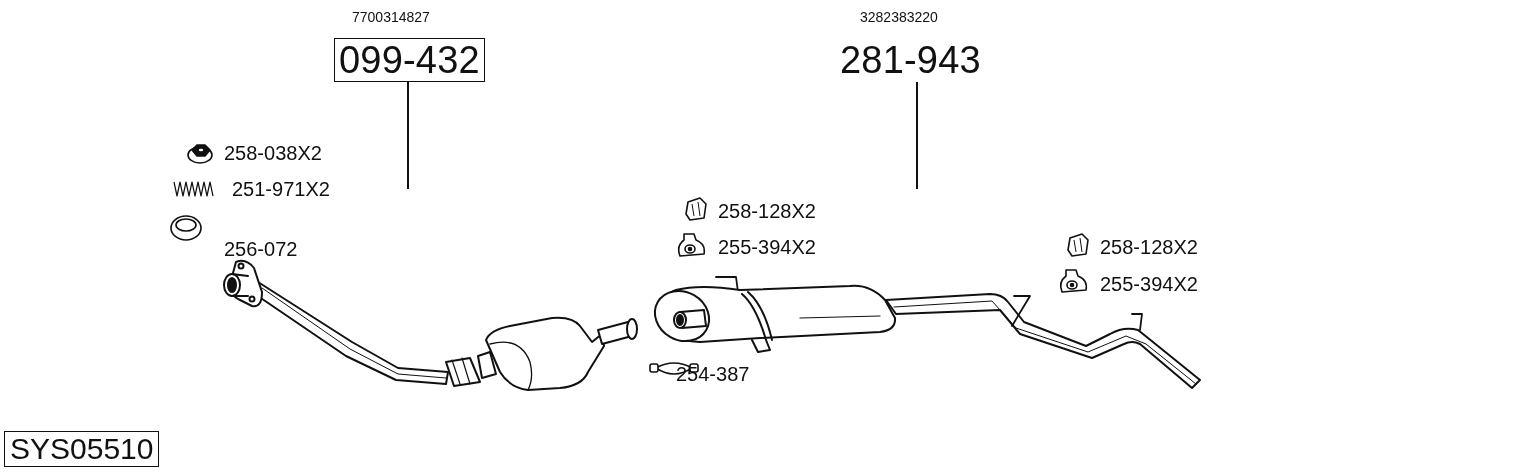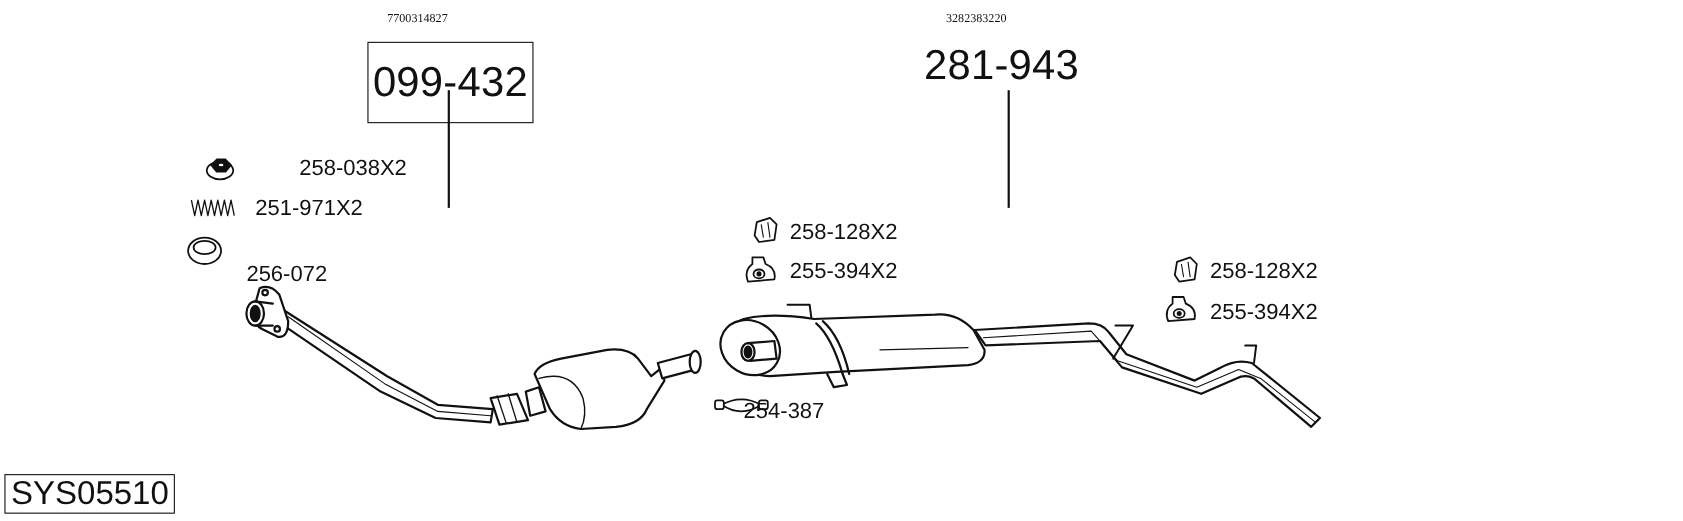--- a/index.html
+++ b/index.html
@@ -1,21 +1,21 @@
 <!DOCTYPE html>
 <html><head>
 <meta charset="utf-8">
 <style>
   html, body { margin:0; padding:0; background:#ffffff; }
   body { width:1530px; height:474px; position:relative; overflow:hidden;
          font-family:"Liberation Sans", sans-serif; color:#111; }
   .abs { position:absolute; }
-  .oem { font-size:11px; line-height:20px; white-space:nowrap;font-family:Liberation Serif, serif; }
+  .oem { font-size:14px; line-height:20px; white-space:nowrap; }
   .main-num { font-size:38px; line-height:42px; white-space:nowrap; letter-spacing:0.2px; }
-  .boxed { border:1.5px solid #111; padding:15px 4px; }
+  .boxed { border:1.5px solid #111; padding:0 4px; }
   .part-label { font-size:20px; line-height:22px; white-space:nowrap; }
   .sys { font-size:30px; line-height:34px; border:1.5px solid #111; padding:0 5px;text-align:right; }
   svg.art { position:absolute; left:0; top:0; }
   .vline { position:absolute; width:1.5px; background:#111; }
 </style>
 </head>
 <body>
 
 <svg class="art" width="1530" height="474" viewBox="0 0 1530 474">
   <g fill="#fff" stroke="#111" stroke-width="2" stroke-linejoin="round" stroke-linecap="round">
@@ -117,21 +117,21 @@
 
 <div class="vline" style="left:407px; top:82px; height:107px;"></div>
 <div class="vline" style="left:916px; top:82px; height:107px;"></div>
 
 <div class="abs oem" style="left:352px; top:7px;">7700314827</div>
 <div class="abs main-num boxed" style="left:334px; top:38px;">099-432</div>
 
 <div class="abs oem" style="left:860px; top:7px;">3282383220</div>
 <div class="abs main-num" style="left:840px; top:39px;">281-943</div>
 
-<div class="abs part-label" style="left:224px; top:142px;margin-left:48px;">258-038X2</div>
+<div class="abs part-label" style="left:224px; top:142px;">258-038X2</div>
 <div class="abs part-label" style="left:232px; top:178px;">251-971X2</div>
 <div class="abs part-label" style="left:224px; top:238px;">256-072</div>
 
 <div class="abs part-label" style="left:718px; top:200px;">258-128X2</div>
 <div class="abs part-label" style="left:718px; top:236px;">255-394X2</div>
 <div class="abs part-label" style="left:1100px; top:236px;">258-128X2</div>
 <div class="abs part-label" style="left:1100px; top:273px;">255-394X2</div>
 <div class="abs part-label" style="left:676px; top:363px;">254-387</div>
 
 <div class="abs sys" style="left:4px; top:431px;">SYS05510</div>

